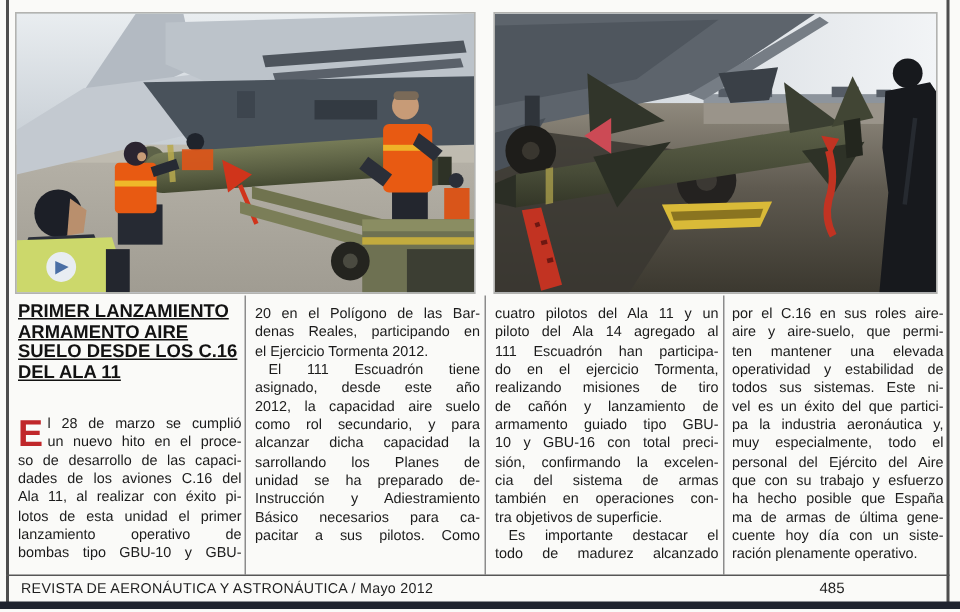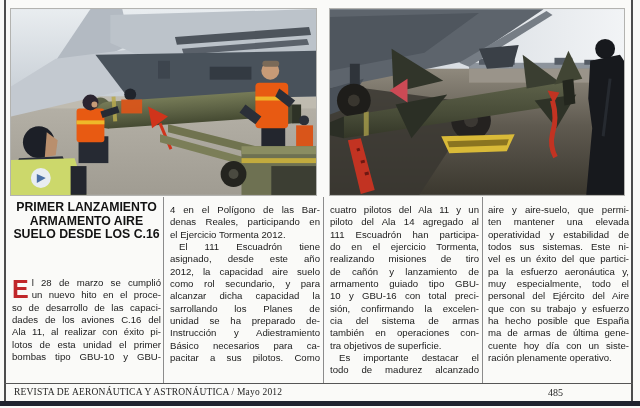--- a/index.html
+++ b/index.html
@@ -9,40 +9,40 @@
   .edge{position:absolute;top:0;height:402px;width:2px;background:#4d4d4d;}
   .edge-left{left:4px;}
   .edge-right{left:631px;}
   
   .photo{position:absolute;top:8px;margin:0;border:1px solid #b3b3b0;box-sizing:border-box;
          background:#cfd4d9;overflow:hidden;}
   .photo-left{left:10px;width:307px;height:188px;}
   .photo-right{left:329px;width:296px;height:188px;}
   .photo svg{display:block;width:100%;height:100%;}
   
-  .headline{position:absolute;left:12px;top:201px;width:149px;text-align:center;
-            color:#121212;font-weight:bold;font-size:12.3px;line-height:13.7px;}
+  .headline{position:absolute;left:12px;top:201px;width:149px;
+            color:#121212;font-weight:bold;font-size:12.3px;line-height:13.7px;text-decoration:underline;}
   
   .col{position:absolute;color:#1b1b1b;font-size:9.6px;line-height:12.35px;}
   .col-1{left:12px;top:277px;width:149px;}
   .col-2{left:170px;top:204px;width:150px;}
   .col-3{left:330px;top:204px;width:149px;}
   .col-4{left:488px;top:204px;width:141px;}
   .ln{text-align:justify;text-align-last:justify;}
   .ln.end{text-align-last:left;}
   .ln.ind{text-indent:9px;}
   .dropcap{float:left;color:#c0272a;font-weight:bold;font-size:25px;line-height:22px;
            padding:1px 3px 0 0;}
   
   .vr{position:absolute;top:197px;height:186px;width:1px;background:#8c8c8c;}
   .vr-1{left:163px;}.vr-2{left:323px;}.vr-3{left:482px;}
   
   .footer-rule{position:absolute;left:4px;top:383px;width:629px;height:1px;background:#565656;}
   .footer{position:absolute;left:0;top:387px;width:574px;height:13px;
-          font-family:Liberation Serif, serif;font-size:9.5px;color:#1f1f1f;}
+          font-family:Liberation Sans, sans-serif;font-size:9.5px;color:#1f1f1f;}
   .footer .journal{position:absolute;left:14px;top:0;letter-spacing:.2px;}
   .footer .pagenum{position:absolute;right:11px;top:0;font-size:10px;}
   .bottom-bar{position:absolute;left:0;top:401px;width:640px;height:5px;background:#20242f;}
 </style>
 </head>
 <body>
 
 <div class="page">
 
   <div class="edge edge-left"></div>
@@ -206,34 +206,36 @@
         <polygon points="262,52 292,46 296,52 296,187 258,187 264,120 260,90" fill="#17191d"></polygon>
         <path d="M282,70 L275,128" stroke="#262a30" stroke-width="3" fill="none"></path>
       </g>
     </svg>
   </figure>
 
   <section class="headline">
       <div class="hl-line">PRIMER LANZAMIENTO</div>
       <div class="hl-line">ARMAMENTO AIRE</div>
       <div class="hl-line">SUELO DESDE LOS C.16</div>
+      <div class="hl-line">DEL ALA 11</div>
     </section>
 
   <section class="col col-1">
       <span class="dropcap">E</span>
       <div class="ln">l 28 de marzo se cumplió</div>
       <div class="ln">un nuevo hito en el proce-</div>
       <div class="ln">so de desarrollo de las capaci-</div>
       <div class="ln">dades de los aviones C.16 del</div>
       <div class="ln">Ala 11, al realizar con éxito pi-</div>
       <div class="ln">lotos de esta unidad el primer</div>
+      <div class="ln">lanzamiento operativo de</div>
       <div class="ln">bombas tipo GBU-10 y GBU-</div>
     </section>
   <section class="col col-2">
-      <div class="ln">4 en el Polígono de las Bar-</div>
+      <div class="ln">20 en el Polígono de las Bar-</div>
       <div class="ln">denas Reales, participando en</div>
       <div class="ln end">el Ejercicio Tormenta 2012.</div>
       <div class="ln ind">El 111 Escuadrón tiene</div>
       <div class="ln">asignado, desde este año</div>
       <div class="ln">2012, la capacidad aire suelo</div>
       <div class="ln">como rol secundario, y para</div>
       <div class="ln">alcanzar dicha capacidad la</div>
       <div class="ln">sarrollando los Planes de</div>
       <div class="ln">unidad se ha preparado de-</div>
       <div class="ln">Instrucción y Adiestramiento</div>
@@ -250,26 +252,27 @@
       <div class="ln">armamento guiado tipo GBU-</div>
       <div class="ln">10 y GBU-16 con total preci-</div>
       <div class="ln">sión, confirmando la excelen-</div>
       <div class="ln">cia del sistema de armas</div>
       <div class="ln">también en operaciones con-</div>
       <div class="ln end">tra objetivos de superficie.</div>
       <div class="ln ind">Es importante destacar el</div>
       <div class="ln">todo de madurez alcanzado</div>
     </section>
   <section class="col col-4">
+      <div class="ln">por el C.16 en sus roles aire-</div>
       <div class="ln">aire y aire-suelo, que permi-</div>
       <div class="ln">ten mantener una elevada</div>
       <div class="ln">operatividad y estabilidad de</div>
       <div class="ln">todos sus sistemas. Este ni-</div>
       <div class="ln">vel es un éxito del que partici-</div>
-      <div class="ln">pa la esfuerzo aeronáutica y,</div>
+      <div class="ln">pa la industria aeronáutica y,</div>
       <div class="ln">muy especialmente, todo el</div>
       <div class="ln">personal del Ejército del Aire</div>
       <div class="ln">que con su trabajo y esfuerzo</div>
       <div class="ln">ha hecho posible que España</div>
       <div class="ln">ma de armas de última gene-</div>
       <div class="ln">cuente hoy día con un siste-</div>
       <div class="ln end">ración plenamente operativo.</div>
     </section>
 
   <div class="vr vr-1"></div>

